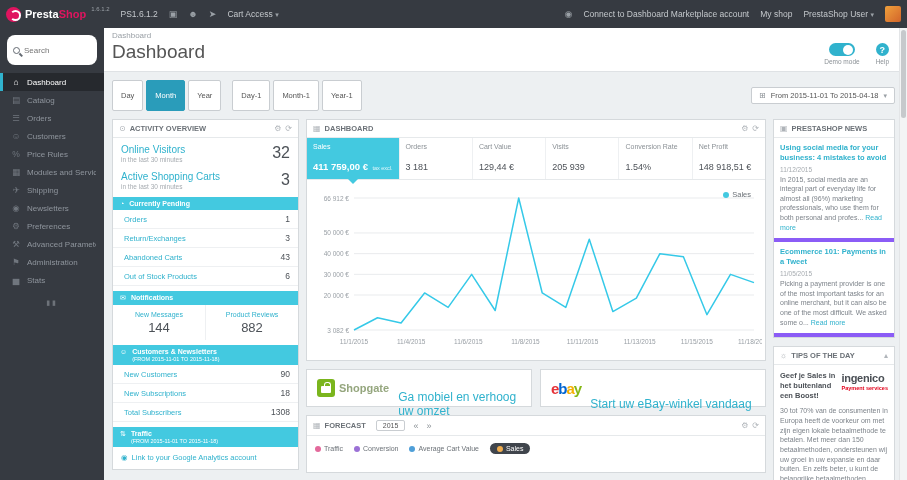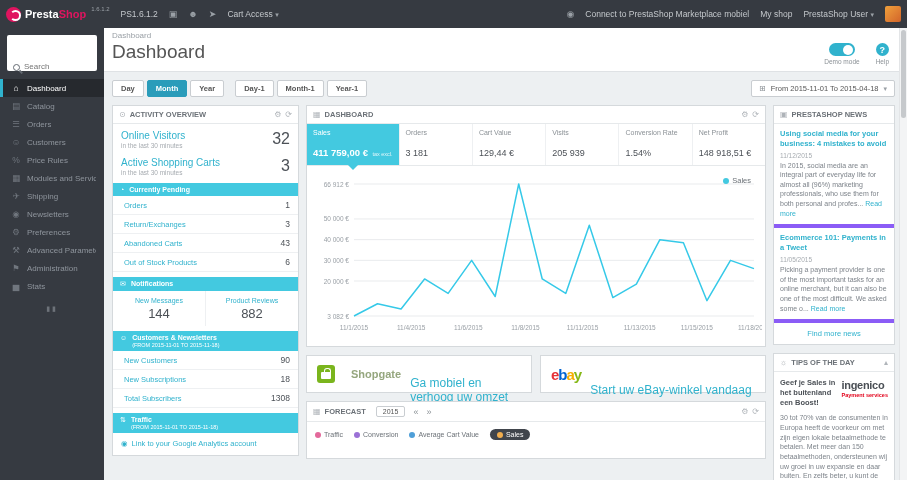--- a/index.html
+++ b/index.html
@@ -17,21 +17,21 @@
   .brand-name { color:#fff; font-size:11px; font-weight:bold; line-height:17px; }
   .brand-shop { color:var(--brand-pink,#e0145f); }
   .brand-ver { color:#9aa0a6; font-size:6px; margin-left:1px; }
   .tb-link { color:#c4c8cc; font-size:8.5px; cursor:pointer; white-space:nowrap; }
   .tb-icon { color:#9aa0a6; font-size:9px; cursor:pointer; }
   .tb-caret { color:#9aa0a6; font-size:7px; }
   .avatar { width:16px; height:16px; border-radius:2px; background:linear-gradient(135deg,#f0a13c,#d2642a); cursor:pointer; }
 
   
   .sidebar { position:absolute; top:28px; left:0; width:104px; height:452px; background:var(--sidebar-bg,#363a41); z-index:8; }
-  .search-box { margin:7px 7px 8px; height:36px; background:#fff; border-radius:2px; display:flex; align-items:flex-end; padding:0 6px; gap:4px; }
+  .search-box { margin:7px 7px 8px; height:30px; background:#fff; border-radius:8px; display:flex; align-items:center; padding:0 6px; gap:4px; }
   .mag-icon { width:7px; height:7px; border:1.5px solid #646a72; border-radius:50%; position:relative; flex:none; }
   .mag-icon::after { content:""; position:absolute; width:4px; height:1.5px; background:#646a72; transform:rotate(45deg); left:5px; top:6px; }
   .search-box input { border:none; outline:none; width:62px; font-size:8px; color:#555; background:transparent; font-family:inherit; }
   .side-item { display:flex; align-items:center; gap:6px; padding:4px 8px; color:#8f959d; font-size:8px; cursor:pointer; min-height:17px; border-left:3px solid transparent; }
   .side-item .si-icon { width:10px; text-align:center; font-size:8.5px; color:#70767e; flex:none; }
   .side-item .si-label { white-space:nowrap; overflow:hidden; }
   .side-item.active { background:#26292e; color:#fff; border-left-color:var(--accent,#30b2cd); }
   .side-item.active .si-icon { color:#fff; }
   .collapse-btn { margin-top:10px; text-align:center; color:#6d7279; font-size:7px; letter-spacing:2px; cursor:pointer; }
 
@@ -44,21 +44,21 @@
   .head-right { display:flex; gap:16px; align-items:flex-start; padding-top:3px; padding-right:8px; }
   .toggle-wrap, .help-wrap { text-align:center; }
   .toggle { width:26px; height:13px; background:var(--accent,#30b2cd); border-radius:7px; position:relative; margin:0 auto; cursor:pointer; }
   .toggle .knob { position:absolute; right:1.5px; top:1.5px; width:10px; height:10px; background:#fff; border-radius:50%; }
   .mini-label { font-size:6.5px; color:#8b9196; margin-top:2px; white-space:nowrap; }
   .help-icon { width:13px; height:13px; border-radius:50%; background:var(--accent,#30b2cd); color:#fff; font-size:9px; font-weight:bold; display:flex; align-items:center; justify-content:center; margin:0 auto; cursor:pointer; }
 
   
   .toolbar { display:flex; justify-content:space-between; align-items:center; padding:8px 12px 8px 8px; }
   .tabs { display:flex; gap:3px; align-items:center; }
-  .tab { font-size:7.5px; padding:3px 8px; background:#fff; border:1px solid #c9cdd1; border-radius:2px; color:#555; cursor:pointer; font-family:inherit;font-weight:bold; }
+  .tab { font-size:7.5px; padding:10px 8px; background:#fff; border:1px solid #c9cdd1; border-radius:2px; color:#555; cursor:pointer; font-family:inherit; }
   .tab.active { background:var(--accent-dark,#2a9cba); border-color:var(--accent-dark,#2a9cba); color:#fff; }
   .tab-gap { width:5px; }
   .daterange { background:#fff; border:1px solid #c9cdd1; border-radius:2px; font-size:7.5px; color:#555; padding:3px 7px; display:flex; align-items:center; gap:5px; cursor:pointer; }
   .cal-icon { color:#8b9196; font-size:8px; }
 
   
   .columns { display:flex; gap:7px; padding:0 12px 0 8px; align-items:flex-start; }
   .col-left { width:187px; flex:none; }
   .col-mid { width:460px; flex:none; display:flex; flex-direction:column; gap:8px; }
   .col-right { width:122px; flex:none; display:flex; flex-direction:column; gap:8px; }
@@ -101,21 +101,21 @@
   .kpi.active::after { content:""; position:absolute; bottom:-5px; left:50%; margin-left:-5px; border:5px solid transparent; border-top-color:var(--accent-bright,#43c9e0); border-bottom:none; }
   .chart-wrap { position:relative; padding:8px 3px 2px; }
   .chart-legend { position:absolute; top:10px; right:14px; display:flex; align-items:center; gap:3px; font-size:7.5px; color:#6b7177; cursor:pointer; }
   .chart-legend .dot { width:6px; height:6px; border-radius:50%; background:var(--accent-bright,#43c9e0); }
   svg text.tick { font-size:6.5px; fill:#9aa0a6; font-family:"Liberation Sans","DejaVu Sans",sans-serif; }
 
   
   .modules-row { display:flex; gap:8px; }
   .module-box { flex:1; background:#fff; border:1px solid #d5d9dc; height:38px; display:flex; align-items:center; gap:9px; padding:0 10px; }
   .module-link { color:var(--accent,#30b2cd); font-size:12px; cursor:pointer;margin-top:32px; }
-  .sg-logo { display:flex; align-items:center; gap:16px; }
+  .sg-logo { display:flex; align-items:center; gap:4px; }
   .sg-badge { position:relative; width:18px; height:18px; background:var(--shopgate-green,#7ab51d); border-radius:3px; flex:none; }
   .sg-badge::before { content:""; position:absolute; left:4px; top:7px; width:10px; height:7px; background:#fff; border-radius:1px; }
   .sg-badge::after { content:""; position:absolute; left:6.5px; top:3px; width:5px; height:5px; border:1.5px solid #fff; border-bottom:none; border-radius:3px 3px 0 0; }
   .sg-name { color:#95a67e; font-size:11px; font-weight:bold; }
   .ebay-logo { font-size:15px; font-weight:bold; letter-spacing:-1px; line-height:1; }
 
   
   .forecast-panel { min-height:58px; }
   .fc-year { border:1px solid #c9cdd1; border-radius:2px; padding:1px 6px; font-size:7px; color:#555; font-weight:normal; background:#fff; margin-left:6px; cursor:pointer; font-family:inherit; }
   .fc-nav { color:#8b9196; font-size:9px; cursor:pointer; margin-left:4px; font-weight:normal; }
@@ -156,21 +156,21 @@
         <span class="brand-ver">1.6.1.2</span>
       </div>
       <span class="tb-link">PS1.6.1.2</span>
       <span class="tb-icon">▣</span>
       <span class="tb-icon">☻</span>
       <span class="tb-icon">➤</span>
       <span class="tb-link"><span>Cart Access</span> <span class="tb-caret">▾</span></span>
     </div>
     <div class="tb-right">
       <span class="tb-icon">◉</span>
-      <span class="tb-link">Connect to PrestaShop Marketplace mobiel</span>
+      <span class="tb-link">Connect to Dashboard Marketplace account</span>
       <span class="tb-link">My shop</span>
       <span class="tb-link"><span>PrestaShop User</span> <span class="tb-caret">▾</span></span>
       <span class="avatar"></span>
     </div>
   </header>
 
   <aside class="sidebar">
     <div class="search-box">
       <span class="mag-icon"></span>
       <input type="text" placeholder="Search" style="">
@@ -476,21 +476,20 @@
           <div class="news-item">
             <div class="news-title">Using social media for your business: 4 mistakes to avoid</div>
             <div class="news-date">11/12/2015</div>
             <div class="news-excerpt"><span>In 2015, social media are an integral part of everyday life for almost all (96%) marketing professionals, who use them for both personal and profes...</span> <span class="read-more">Read more</span></div>
           </div>
           <div class="news-item">
             <div class="news-title">Ecommerce 101: Payments in a Tweet</div>
             <div class="news-date">11/05/2015</div>
             <div class="news-excerpt"><span>Picking a payment provider is one of the most important tasks for an online merchant, but it can also be one of the most difficult. We asked some o...</span> <span class="read-more">Read more</span></div>
           </div>
-          <div class="news-more">Find more news</div>
         </div>
 
         <div class="panel">
           <div class="panel-head">
             <span class="ph-icon">☼</span>
             <span>TIPS OF THE DAY</span>
             <span class="ph-spacer"></span>
             <span class="ph-btn">▴</span>
           </div>
           <div class="tips-body">

